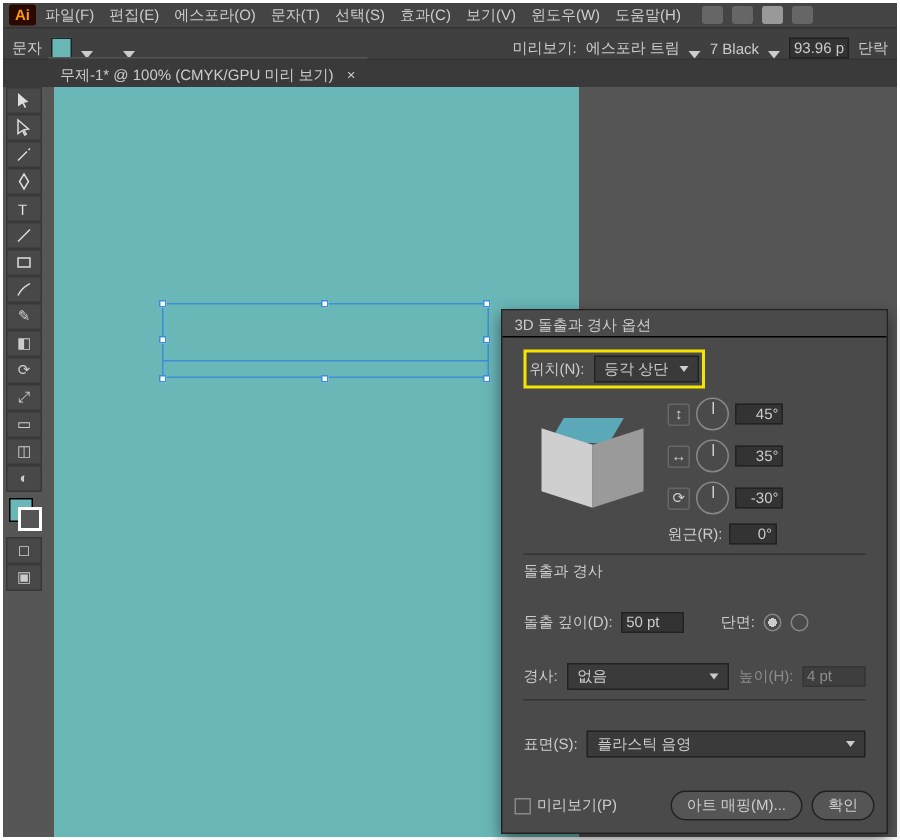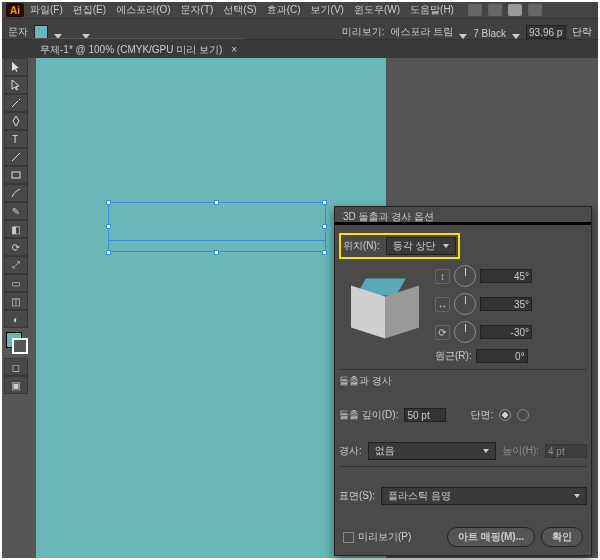--- a/index.html
+++ b/index.html
@@ -22,43 +22,43 @@
 .tool{width:24px;height:18px;background:#484848;border:1px solid #383838;display:flex;align-items:center;justify-content:center;}
 .tool svg{width:12px;height:12px;}
 .fillstroke{margin-top:4px;position:relative;height:26px;}
 .fs-fill{position:absolute;top:0;left:2px;width:16px;height:16px;background:#6ab7b7;border:1px solid #000;}
 .fs-stroke{position:absolute;top:6px;left:8px;width:16px;height:16px;background:#555;border:2px solid #fff;}
 .canvas{position:absolute;left:34px;top:0;width:350px;height:500px;background:#6ab7b7;}
 .artrect{position:absolute;left:72px;top:144px;width:218px;height:50px;border:1px solid #3a8fd8;}
 .artline{position:absolute;left:72px;top:182px;width:218px;height:0;border-top:1px solid #3a8fd8;}
 .handle{position:absolute;width:5px;height:5px;background:#fff;border:1px solid #3a8fd8;}
 .dialog{position:absolute;left:332px;top:148px;width:258px;background:#4a4a4a;border:1px solid #222;box-shadow:0 4px 10px rgba(0,0,0,.5);}
-.dlg-title{height:18px;background:#4a4a4a;border-bottom:3px solid #000000;padding:3px 8px;}
-.dlg-body{padding:8px 4px;}
+.dlg-title{height:18px;background:#4a4a4a;border-bottom:1px solid #000000;padding:3px 8px;}
+.dlg-body{padding:8px 14px;}
 .row{display:flex;align-items:center;gap:6px;margin-bottom:6px;margin-top:20px;}
 .select{height:18px;background:#3a3a3a;border:1px solid #222;display:flex;align-items:center;justify-content:space-between;padding:0 6px;flex:1;}
 .select .arr{width:0;height:0;border-left:3px solid transparent;border-right:3px solid transparent;border-top:4px solid #ccc;}
 .hl{border:2px solid #f5e500;padding:2px;}
 .cube{position:relative;width:90px;height:90px;margin:4px 0;}
 .face{position:absolute;}
 .face.top{left:22px;top:6px;width:40px;height:24px;background:#5aa8b8;transform:skewX(-30deg) scaleY(.7);}
 .face.left{left:12px;top:22px;width:34px;height:42px;background:#cfcfcf;transform:skewY(18deg);}
 .face.right{left:46px;top:22px;width:34px;height:42px;background:#9a9a9a;transform:skewY(-18deg);}
 .dial{width:22px;height:22px;border:1px solid #888;border-radius:50%;position:relative;}
 .dial:after{content:"";position:absolute;left:50%;top:2px;width:1px;height:8px;background:#ccc;}
 .angle-col{display:flex;flex-direction:column;gap:6px;}
 .angle-row{display:flex;align-items:center;gap:4px;}
-.angle-row input{width:52px;height:14px;background:#333;border:1px solid #222;color:#ccc;text-align:right;padding-right:2px;}
+.angle-row input{width:32px;height:14px;background:#333;border:1px solid #222;color:#ccc;text-align:right;padding-right:2px;}
 .icon16{width:15px;height:15px;border:1px solid #666;border-radius:2px;display:flex;align-items:center;justify-content:center;}
 .hr{height:1px;background:#333;margin:4px 0;}
 .input-sm{width:42px;height:14px;background:#333;border:1px solid #222;color:#ccc;padding:0 2px;}
 .radio{width:12px;height:12px;border-radius:50%;border:1px solid #888;}
 .radio.on{background:radial-gradient(circle,#ccc 0 40%,transparent 41%);}
 .dlg-footer{display:flex;align-items:center;gap:6px;padding:8px;justify-content:flex-end;}
-.btn{height:20px;padding:0 10px;border:1px solid #222;border-radius:10px;background:#555;display:flex;align-items:center;font-weight:bold;}
+.btn{height:20px;padding:0 10px;border:1px solid #222;border-radius:10px;background:#555;display:flex;align-items:center;}
 .btn.primary{background:#2a89e0;color:#fff;}
 .chk{width:11px;height:11px;border:1px solid #888;margin-right:4px;}
 </style>
 </head>
 <body>
 
 <div class="app">
 
   <div class="menubar">
     <div class="logo">Ai</div>

